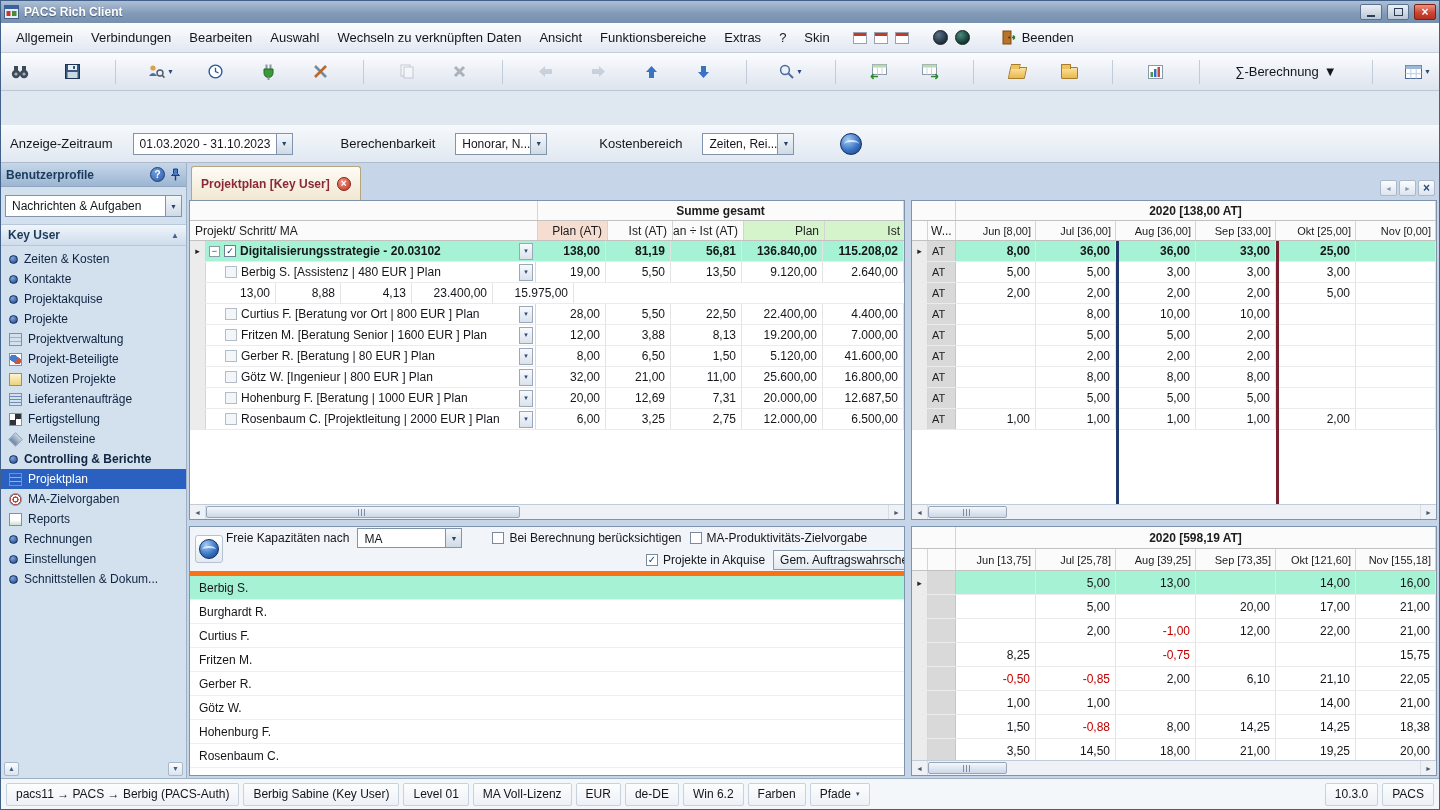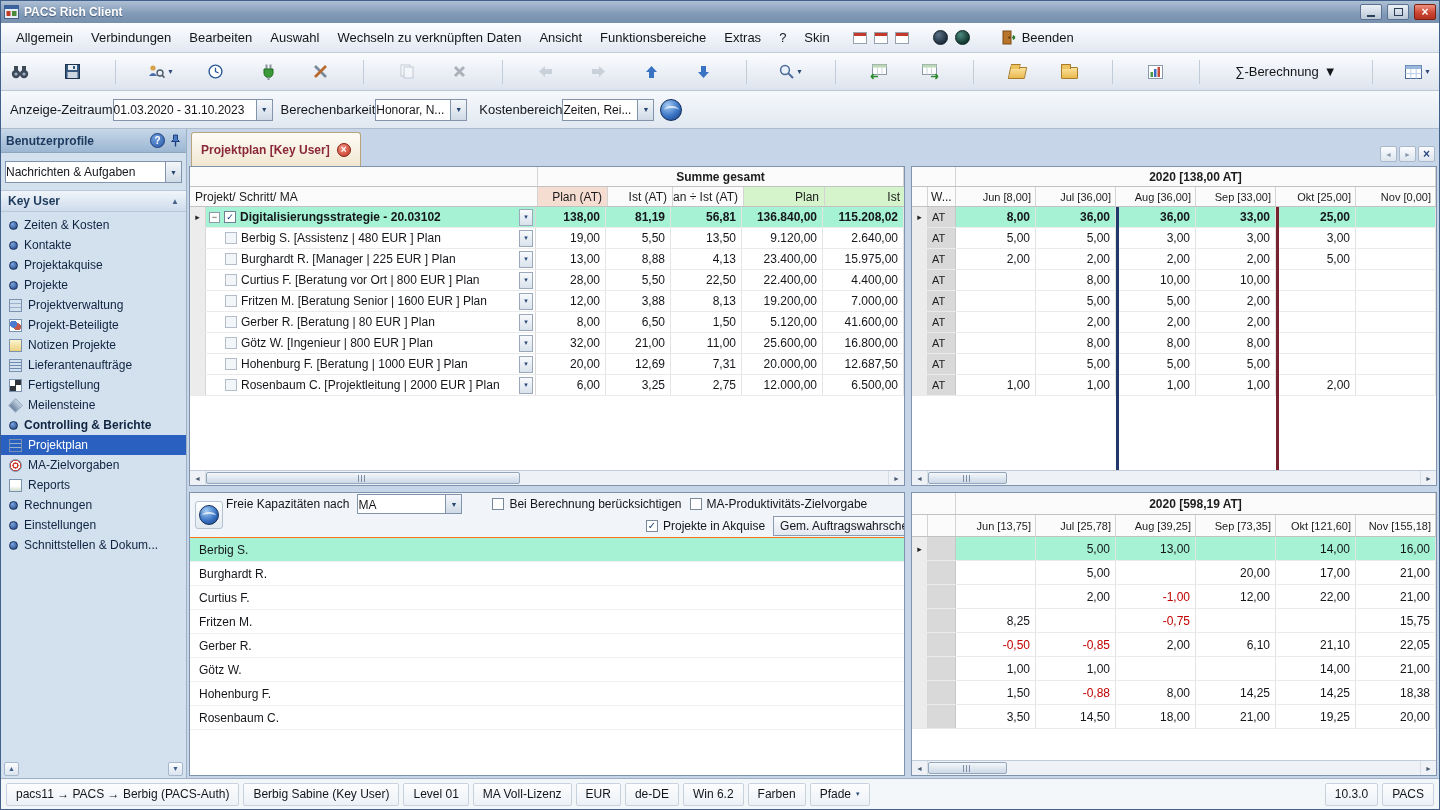--- a/index.html
+++ b/index.html
@@ -26,24 +26,24 @@
 
 
 .toolbar{flex:0 0 38px;background:linear-gradient(#fbfcfe,#dde4ee);border-bottom:1px solid #bcc7d6;display:flex;align-items:center;padding:0 5px;gap:1px;justify-content:space-between;}
 .tbtn{min-width:28px;height:28px;display:flex;align-items:center;justify-content:center;gap:2px;border-radius:3px;padding:0 3px;}
 .tbtn.disabled{opacity:.42;}
 .tbtn .dd{font-size:7px;color:#2c4a78;}
 .tsep{width:1px;height:24px;background:#c2cbd8;margin:0 4px;flex:0 0 1px;}
 .tool-text{display:flex;align-items:center;gap:5px;height:28px;padding:0 7px;border-radius:3px;font-size:13px;}
 
 
-.filterbar{flex:0 0 38px;background:linear-gradient(#f6f9fc,#e1e8f1);border-bottom:1px solid #aebbcc;display:flex;align-items:center;padding:0 9px;gap:0;}
+.filterbar{flex:0 0 38px;background:linear-gradient(#f6f9fc,#e1e8f1);border-bottom:1px solid #aebbcc;display:flex;align-items:center;padding:0 9px;gap:20px;margin-top:34px;}
 .flabel{font-size:13px;white-space:nowrap;}
 .combo{height:22px;background:#fff;border:1px solid #8294ab;display:flex;align-items:stretch;}
-.combo .cval{padding:3px 0 0;font-size:12px;flex:1;white-space:nowrap;overflow:hidden;}
+.combo .cval{padding:3px 6px 0;font-size:12px;flex:1;white-space:nowrap;overflow:hidden;}
 .combo .carr{width:16px;background:linear-gradient(#f4f7fa,#cfdae6);border-left:1px solid #8294ab;display:flex;align-items:center;justify-content:center;font-size:7px;color:#24436e;}
 .sphere{border-radius:50%;background:radial-gradient(circle at 35% 28%,#a6cdf4,#3a74c4 55%,#173c7c);border:1px solid #102e5c;position:relative;}
 .sphere::after{content:"";position:absolute;left:12%;right:12%;top:34%;height:30%;border-radius:50%;border-top:2px solid rgba(255,255,255,.7);}
 .sphere.s22{width:22px;height:22px;}
 .sphere.s20{width:20px;height:20px;}
 
 
 .content{flex:1;display:flex;min-height:0;}
 .sidebar{flex:0 0 186px;background:#d3e0ee;border-right:1px solid #9eb0c6;display:flex;flex-direction:column;min-height:0;}
 .sb-title{flex:0 0 24px;background:linear-gradient(#c6d7e9,#9cb6d2);border-bottom:1px solid #8fa6c0;display:flex;align-items:center;gap:5px;padding:0 5px;}
@@ -117,21 +117,21 @@
 
 
 .hscroll{flex:0 0 15px;border-top:1px solid #c2ccd8;background:#eef1f5;display:flex;}
 .hs-btn{flex:0 0 16px;display:flex;align-items:center;justify-content:center;font-size:7px;color:#49596e;border-right:1px solid #d7dde5;}
 .hs-btn:last-child{border-left:1px solid #d7dde5;border-right:0;}
 .hs-track{flex:1;position:relative;}
 .hs-thumb{position:absolute;top:1px;bottom:1px;background:linear-gradient(#f4f7fa,#ccd8e6);border:1px solid #93a6bc;border-radius:2px;display:flex;align-items:center;justify-content:center;}
 .grip{width:9px;height:7px;background:repeating-linear-gradient(90deg,#7d8fa6 0 1px,#fff0 1px 3px);}
 
 
-.cap-hdr{flex:0 0 44px;background:#f1f4f8;border-bottom:1px solid #f97316;position:relative;padding-left:36px;}
+.cap-hdr{flex:0 0 44px;background:#f1f4f8;border-bottom:5px solid #f97316;position:relative;padding-left:36px;}
 .cap-ico-btn{position:absolute;left:5px;top:8px;width:28px;height:28px;border:1px solid #b4c2d2;border-radius:3px;background:linear-gradient(#fff,#e2e9f1);display:flex;align-items:center;justify-content:center;}
 .cap-r1,.cap-r2{height:22px;display:flex;align-items:center;gap:8px;}
 .cap-r2{padding-left:420px;}
 .chk{display:flex;align-items:center;gap:5px;font-size:12px;white-space:nowrap;}
 .chk-box{width:12px;height:12px;border:1px solid #7a8a9c;background:#fff;font-size:10px;font-weight:bold;color:#17406e;display:flex;align-items:center;justify-content:center;line-height:1;}
 .cap-btn{height:20px;flex:0 0 140px;border:1px solid #8a9ab0;background:linear-gradient(#fbfcfd,#e2e8f0);padding:0 6px;font-size:12px;white-space:nowrap;overflow:hidden;display:flex;align-items:center;}
 .cap-list{flex:1;overflow:hidden;}
 .cap-row{height:24px;display:flex;align-items:center;padding:0 9px;border-bottom:1px solid #efefef;font-size:12px;}
 .cap-row.sel{background:#a5f2d4;}
 
@@ -555,26 +555,20 @@
                   <span class="dd-btn" data-name="row-dropdown-button">▾</span>
                 </div>
                 <div class="cell v c-pat" data-name="value-cell">19,00</div>
                 <div class="cell v c-iat" data-name="value-cell">5,50</div>
                 <div class="cell v c-dat" data-name="value-cell">13,50</div>
                 <div class="cell v c-pe" data-name="value-cell">9.120,00</div>
                 <div class="cell v c-ie" data-name="value-cell">2.640,00</div>
               </div>
               <div class="g-row" data-name="plan-grid-row">
                 <div class="cell c-ind" data-name="row-indicator"></div>
-                <div class="cell c-name" data-name="project-name-cell">
-                  <span class="indent"></span>
-                  <span class="cb light" data-name="row-checkbox"></span>
-                  <span class="nm-txt" data-name="row-name">Burghardt R. [Manager | 225 EUR ] Plan</span>
-                  <span class="dd-btn" data-name="row-dropdown-button">▾</span>
-                </div>
                 <div class="cell v c-pat" data-name="value-cell">13,00</div>
                 <div class="cell v c-iat" data-name="value-cell">8,88</div>
                 <div class="cell v c-dat" data-name="value-cell">4,13</div>
                 <div class="cell v c-pe" data-name="value-cell">23.400,00</div>
                 <div class="cell v c-ie" data-name="value-cell">15.975,00</div>
               </div>
               <div class="g-row" data-name="plan-grid-row">
                 <div class="cell c-ind" data-name="row-indicator"></div>
                 <div class="cell c-name" data-name="project-name-cell">
                   <span class="indent"></span>

